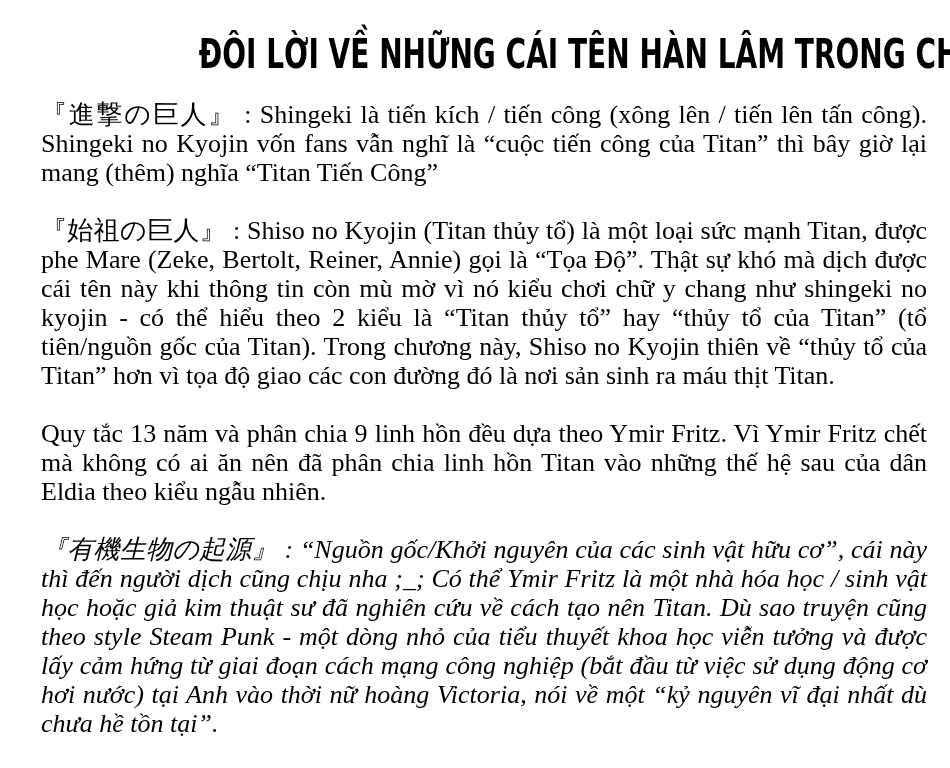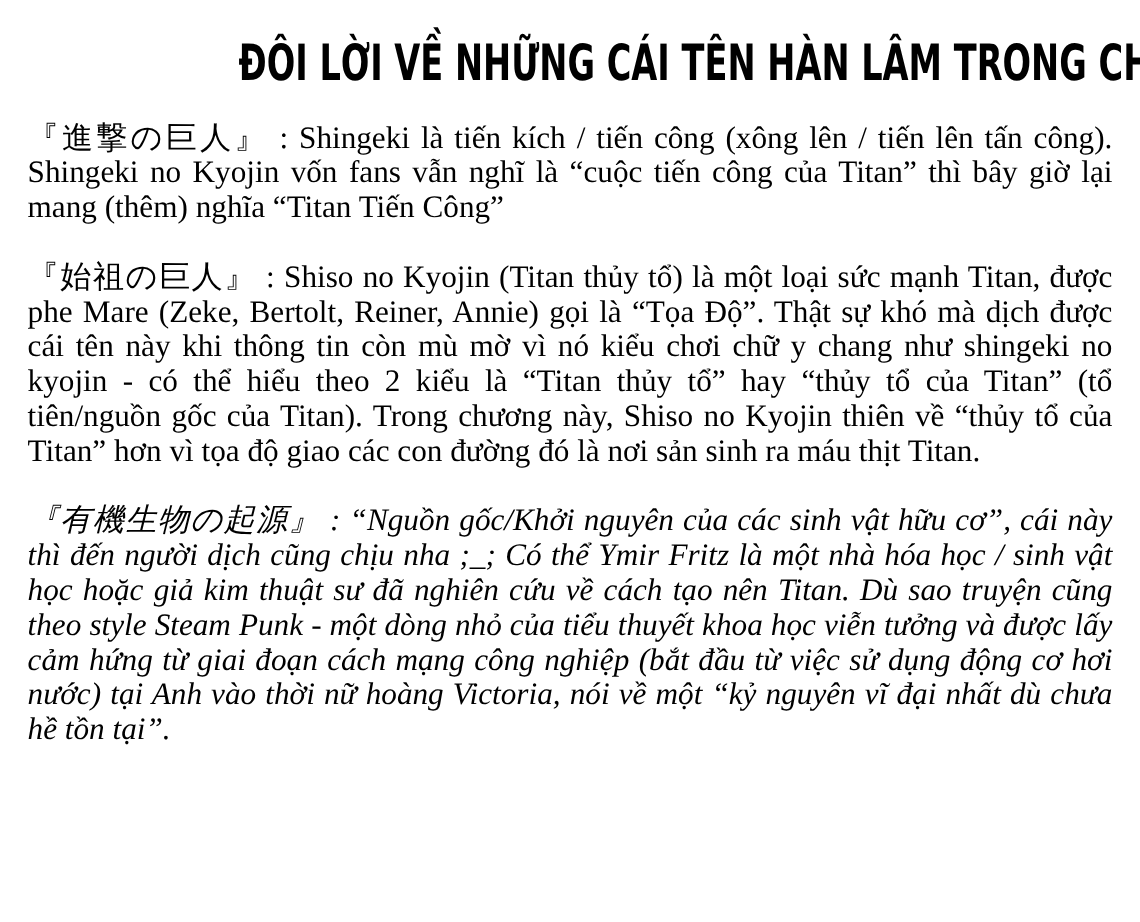--- a/index.html
+++ b/index.html
@@ -41,34 +41,35 @@
   
   .note-body {
     margin: 24px 23px 0 23px;
     font-family: "Liberation Serif", "DejaVu Serif", serif;
     font-size: 26px;
     line-height: 29px;
     text-align: justify;
     color: #000000;
   }
   .note-body p {
-    margin: 0 0 29px 0;
+    margin: 0 0 29px 18px;
     padding: 0;
   }
   .note-body p:last-child {
     margin-bottom: 0;
     font-style: italic;
   }
 </style>
 </head>
 <body>
 
 <div class="page">
 
   <h1 class="title"><span class="title-inner">ĐÔI LỜI VỀ NHỮNG CÁI TÊN HÀN LÂM TRONG CHƯƠNG NÀY</span></h1>
 
   <div class="note-body">
     <p>『進撃の巨人』 : Shingeki là tiến kích / tiến công (xông lên / tiến lên tấn công). Shingeki no Kyojin vốn fans vẫn nghĩ là “cuộc tiến công của Titan” thì bây giờ lại mang (thêm) nghĩa “Titan Tiến Công”</p>
     <p>『始祖の巨人』 : Shiso no Kyojin (Titan thủy tổ) là một loại sức mạnh Titan, được phe Mare (Zeke, Bertolt, Reiner, Annie) gọi là “Tọa Độ”. Thật sự khó mà dịch được cái tên này khi thông tin còn mù mờ vì nó kiểu chơi chữ y chang như shingeki no kyojin - có thể hiểu theo 2 kiểu là “Titan thủy tổ” hay “thủy tổ của Titan” (tổ tiên/nguồn gốc của Titan). Trong chương này, Shiso no Kyojin thiên về “thủy tổ của Titan” hơn vì tọa độ giao các con đường đó là nơi sản sinh ra máu thịt Titan.</p>
+    <p>Quy tắc 13 năm và phân chia 9 linh hồn đều dựa theo Ymir Fritz. Vì Ymir Fritz chết mà không có ai ăn nên đã phân chia linh hồn Titan vào những thế hệ sau của dân Eldia theo kiểu ngẫu nhiên.</p>
     <p>『有機生物の起源』 : “Nguồn gốc/Khởi nguyên của các sinh vật hữu cơ”, cái này thì đến người dịch cũng chịu nha ;_; Có thể Ymir Fritz là một nhà hóa học / sinh vật học hoặc giả kim thuật sư đã nghiên cứu về cách tạo nên Titan. Dù sao truyện cũng theo style Steam Punk - một dòng nhỏ của tiểu thuyết khoa học viễn tưởng và được lấy cảm hứng từ giai đoạn cách mạng công nghiệp (bắt đầu từ việc sử dụng động cơ hơi nước) tại Anh vào thời nữ hoàng Victoria, nói về một “kỷ nguyên vĩ đại nhất dù chưa hề tồn tại”.</p>
   </div>
 
 </div>
 
 </body></html>

